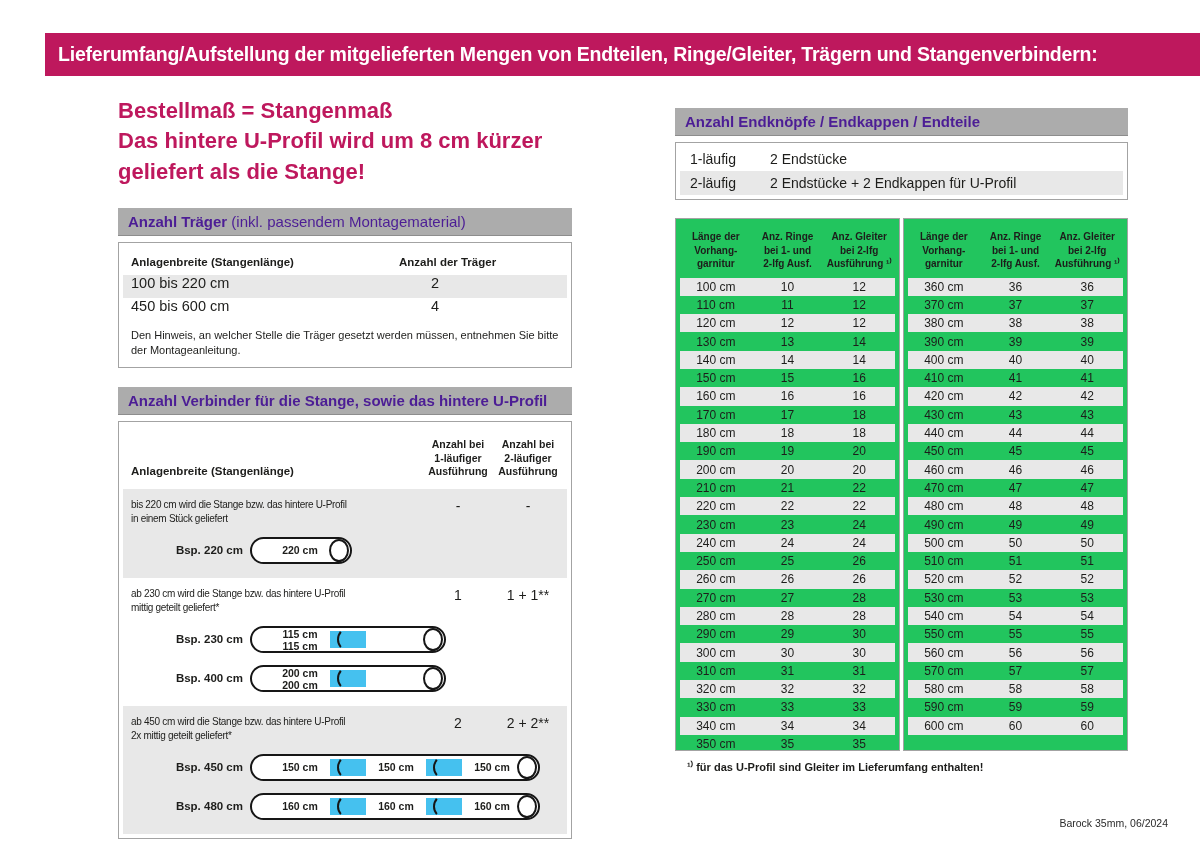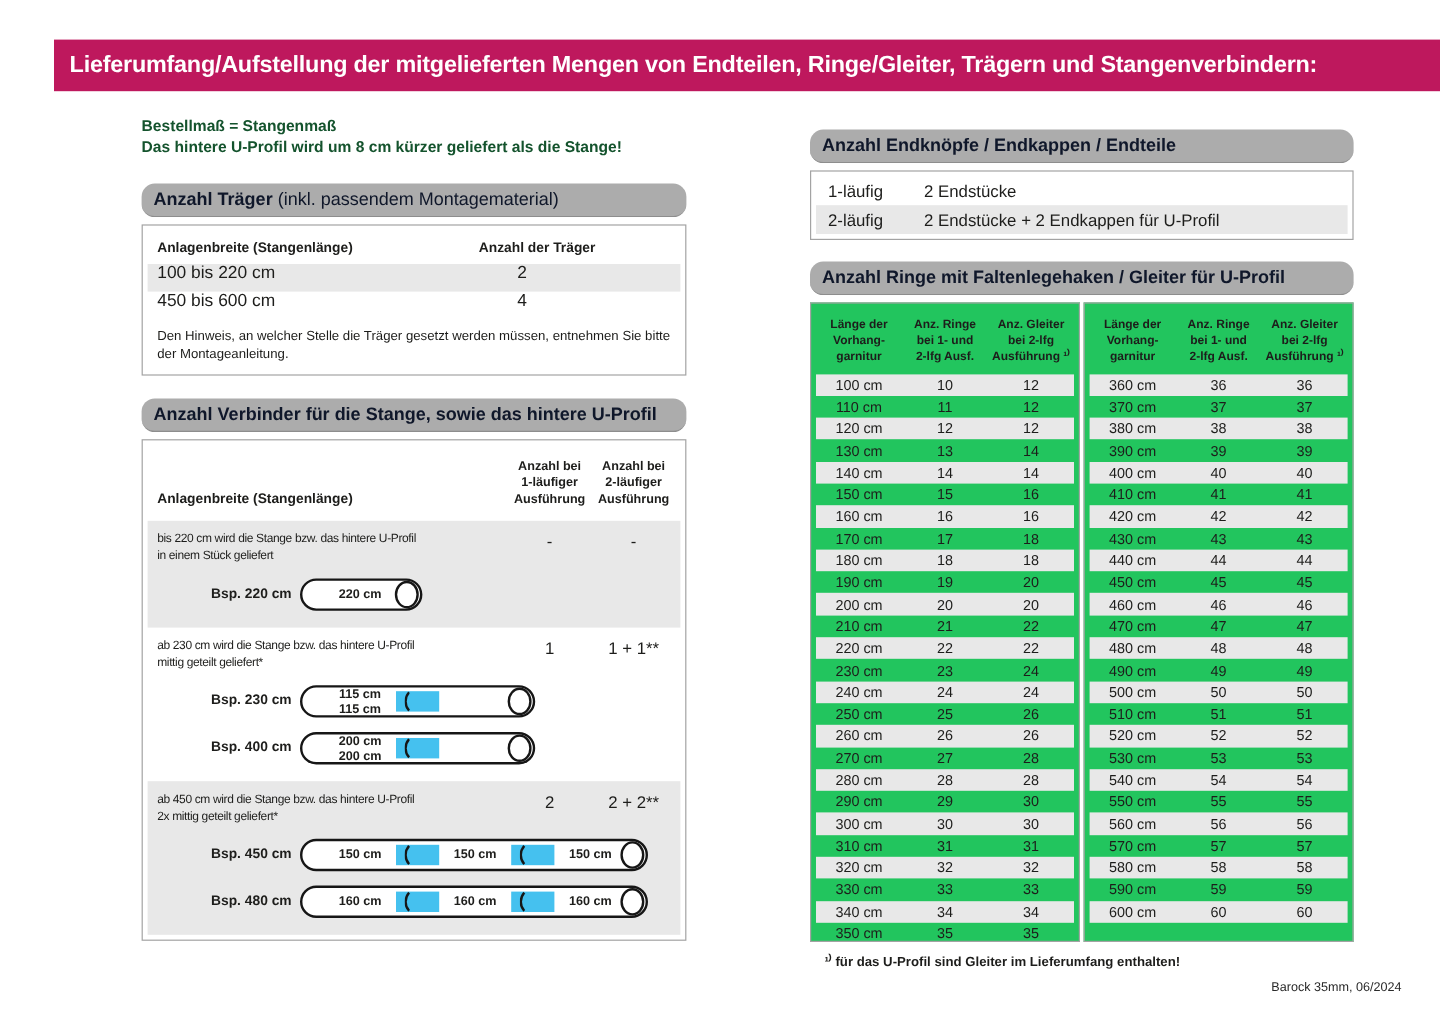--- a/index.html
+++ b/index.html
@@ -12,26 +12,26 @@
   
   .topbar{
     position:absolute;left:45px;top:33px;right:0;height:43px;
     background:#be185d;display:flex;align-items:center;padding-left:13px;box-sizing:border-box;
   }
   .topbar .ttl{color:#fff;font-weight:bold;font-size:19.5px;letter-spacing:-0.2px;}
   
   .left-col{position:absolute;left:118px;top:96px;width:454px;}
   .right-col{position:absolute;left:675px;top:108px;width:453px;}
   
-  .notice{color:#14532d;font-weight:bold;font-size:13px;line-height:1.38;margin-bottom:21px;}
+  .notice{color:#be185d;font-weight:bold;font-size:22px;line-height:1.38;margin-bottom:21px;}
   
   .sec-header{
     background:#acacac;border-bottom:1px solid #8d8d8d;
     height:28px;display:flex;align-items:center;padding:0 10px;box-sizing:border-box;
-    font-size:15px;color:#0f172a;margin-bottom:6px;border-radius:11px;
+    font-size:15px;color:#4c1d95;margin-bottom:6px;
   }
   .sec-header .b{font-weight:bold;}
   .sec-header .n{font-weight:normal;white-space:pre;}
   
   .box{border:1px solid #a3a3a3;background:#fff;padding:4px;box-sizing:border-box;}
   .shade{background:#e8e8e8;}
   
   .t-head{display:flex;font-weight:bold;font-size:11.5px;padding:9px 8px 7px;}
   .t-head .c1{flex:1;}
   .t-head .c2{width:160px;}
@@ -230,23 +230,20 @@
         <div class="c2">2 Endstücke</div>
       </div>
 
       <div class="e-row">
         <div class="c1">2-läufig</div>
         <div class="c2">2 Endstücke + 2 Endkappen für U-Profil</div>
       </div>
     </div>
 
   <div class="ring-sec">
-    <div class="sec-header">
-      <span class="b">Anzahl Ringe mit Faltenlegehaken / Gleiter für U-Profil</span>
-    </div>
     <div class="ring-wrap">
 
       <div class="ring-box">
         <div class="r-head">
           <div class="pre">Länge der
 Vorhang-
 garnitur</div>
           <div class="pre">Anz. Ringe
 bei 1- und
 2-lfg Ausf.</div>

